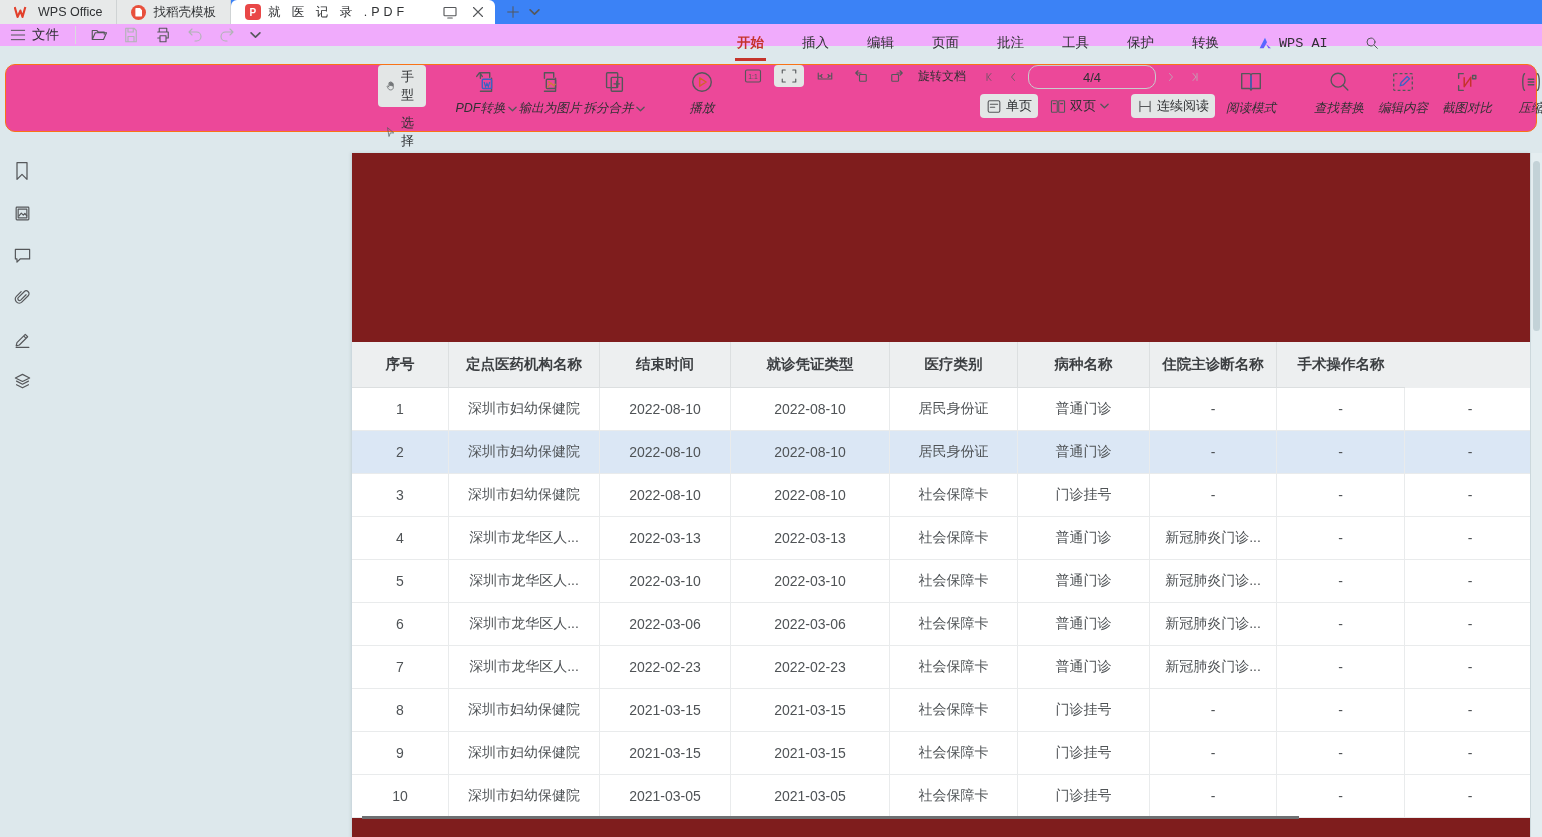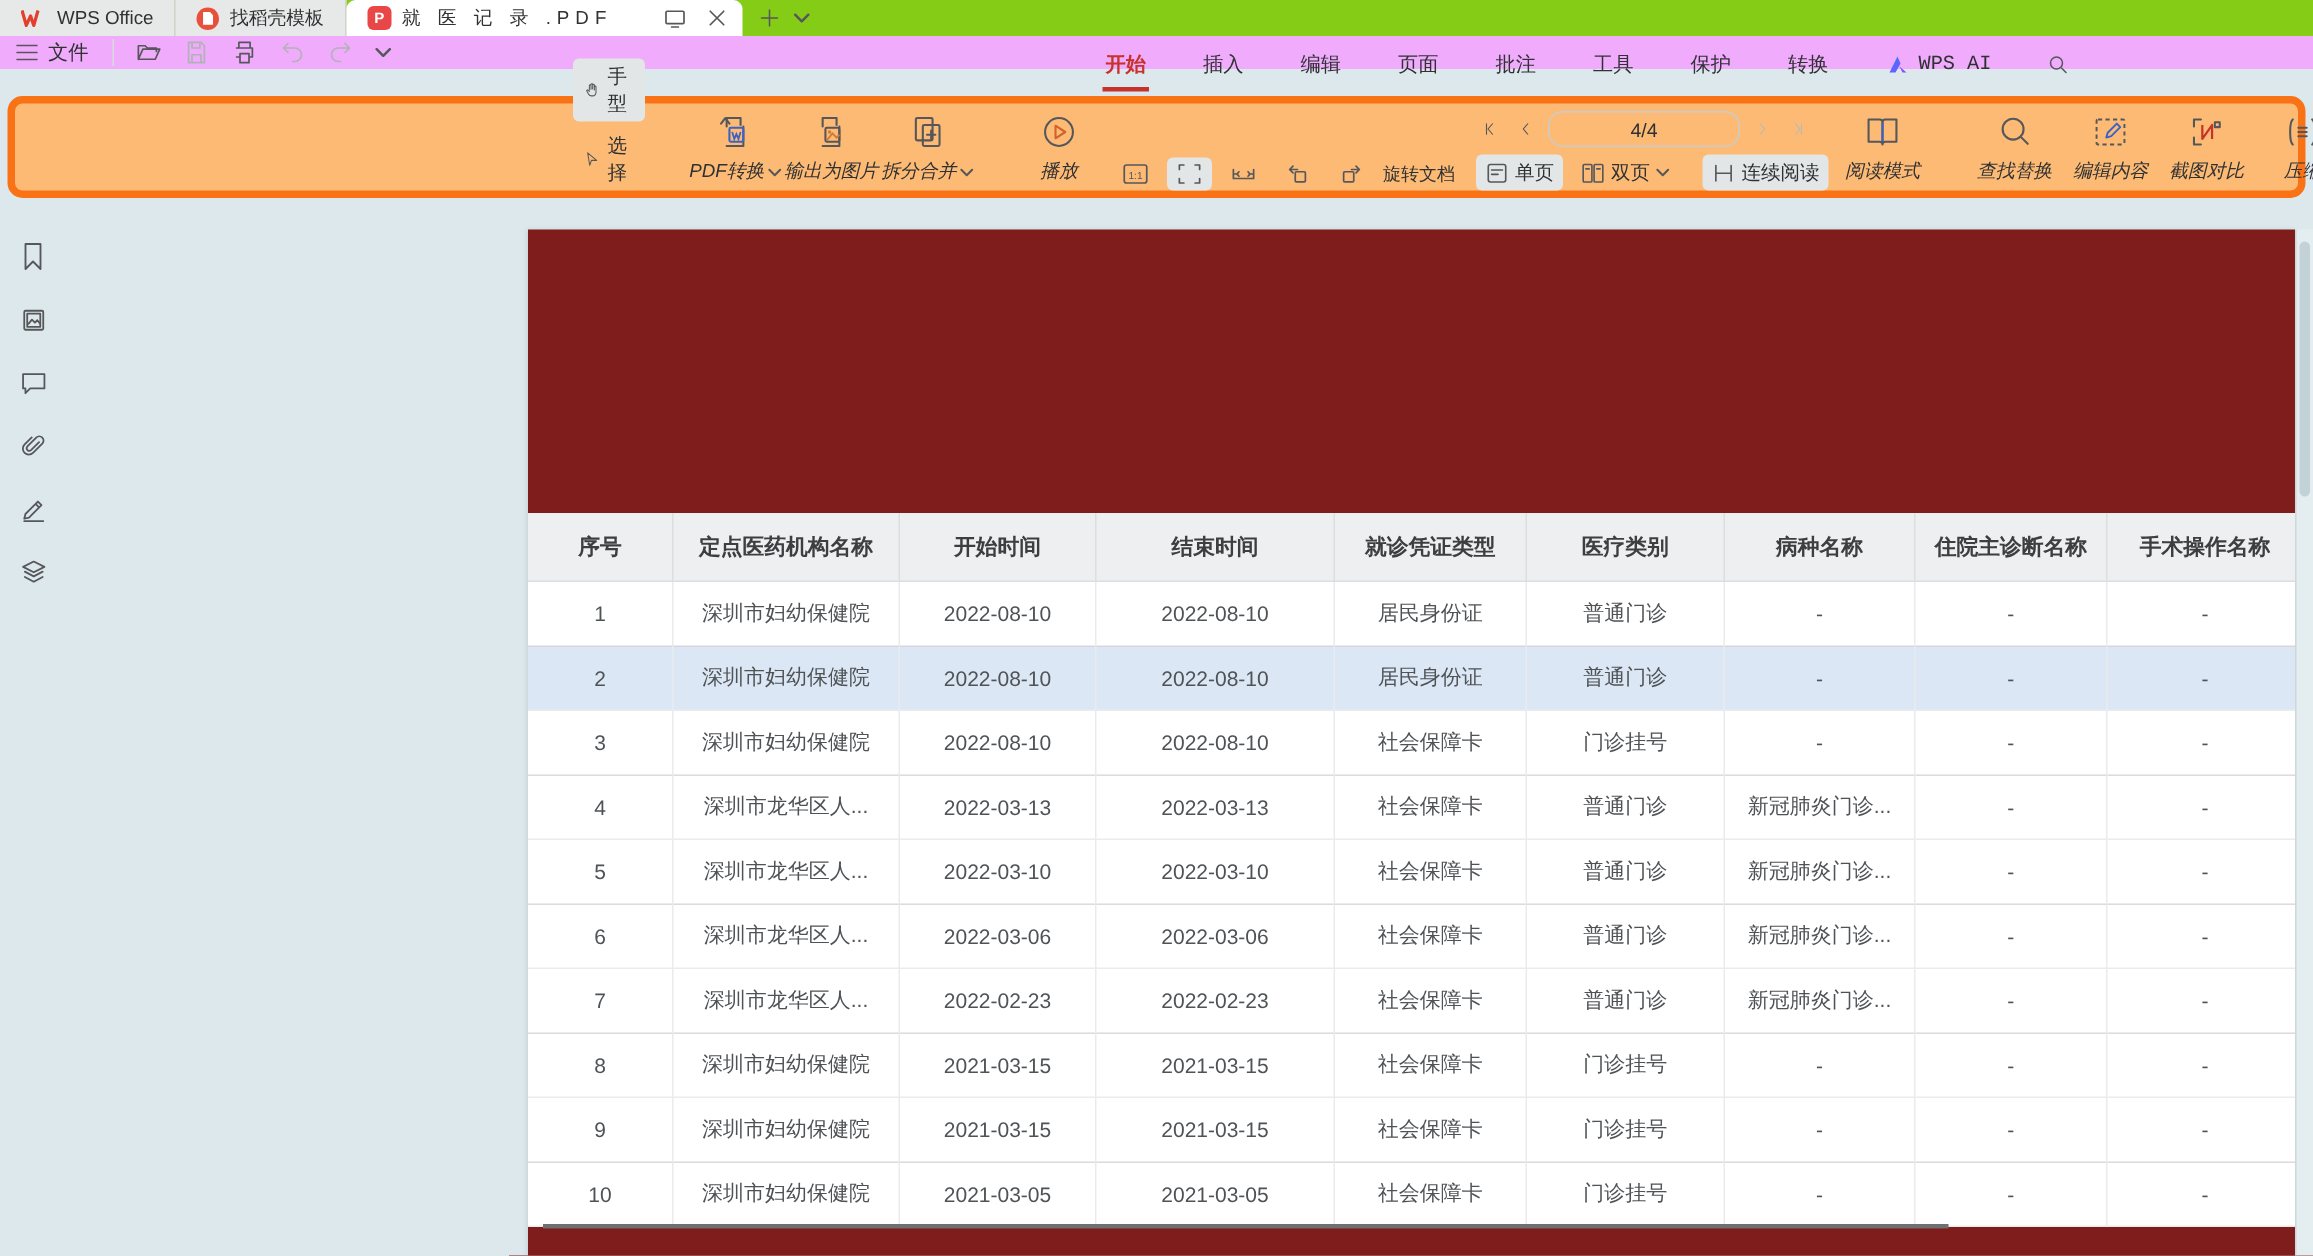--- a/index.html
+++ b/index.html
@@ -2,21 +2,21 @@
 <html><head>
 <meta charset="utf-8">
 <style>
   * { box-sizing: border-box; margin:0; padding:0; }
   html,body { width:1542px; height:837px; overflow:hidden; }
   body { font-family:"Liberation Sans","DejaVu Sans",sans-serif; background:#dde8ec; position:relative; color:#3a3a3a; }
   svg { display:block; }
   .ic { stroke:#55575a; fill:none; stroke-width:1.5; stroke-linecap:round; stroke-linejoin:round; }
 
   
-  .tabbar { position:absolute; left:0; top:0; width:100%; height:24px; background:#84cc16; display:flex; align-items:stretch; }
+  .tabbar { position:absolute; left:0; top:0; width:100%; height:24px; background:#3b82f6; display:flex; align-items:stretch; }
   .tab { display:flex; align-items:center; gap:7px; padding:0 14px; font-size:12.5px; color:#2f3133; background:#e7e9e9; border-right:1px solid #cfd3d4; cursor:default; }
   .tab.active { background:#ffffff; border-radius:6px 6px 0 0; border-right:none; padding-right:8px; }
   .tab .sp { letter-spacing:4px; }
   .wps-logo { width:17px; height:14px; }
   .docs-ico { width:15px; height:15px; background:#e8503c; border-radius:50%; position:relative; }
   .docs-ico::after{ content:""; position:absolute; left:4px; top:3px; width:7px; height:9px; background:#fff; border-radius:1px; clip-path:polygon(0 0,60% 0,100% 35%,100% 100%,0 100%);}
   .pdf-ico { width:16px; height:16px; background:#e94747; border-radius:4px; color:#fff; font-size:10px; font-weight:bold; display:flex; align-items:center; justify-content:center; }
   .tab-ctrl { display:flex; align-items:center; gap:10px; margin-left:26px; }
   .newtab { display:flex; align-items:center; gap:8px; padding:0 10px; color:#2f3133; }
 
@@ -27,21 +27,21 @@
   .vdiv { width:1px; height:18px; background:#d9dcdd; }
   .qbtn { width:18px; height:18px; }
   .dim .ic { stroke:#b0b3b5; }
   .menus { position:absolute; left:735px; top:0; height:38px; display:flex; align-items:center; gap:34px; font-size:13.5px; color:#2f3133; }
   .menu-item { position:relative; padding:4px 2px; cursor:default; }
   .menu-item.active { color:#c5332b; font-weight:bold; }
   .menu-item.active::after { content:""; position:absolute; left:0; right:0; bottom:-5px; height:3px; background:#c5332b; }
   .wpsai { display:flex; align-items:center; gap:6px; }
 
   
-  .ribbon { position:absolute; left:5px; right:5px; top:64px; height:68px; background:#fdba74; border:5px solid #f97316; border-radius:10px; display:flex; align-items:flex-end; padding-left:372px; gap:8px; }
+  .ribbon { position:absolute; left:5px; right:5px; top:64px; height:68px; background:#ec4899; border:1px solid #f97316; border-radius:10px; display:flex; align-items:flex-start; padding-left:372px; gap:8px; }
   .rdiv { width:1px; height:52px; background:#e7eaeb; margin:0 8px; }
   .stack2 { display:flex; flex-direction:column; gap:4px; }
   .srow { display:flex; align-items:center; gap:5px; font-size:13px; padding:3px 7px; border-radius:4px; color:#2f3133; }
   .srow.sel { background:#e3e6e6; }
   .bigbtn { display:flex; flex-direction:column; align-items:center; justify-content:center; gap:5px; font-size:12.5px; color:#2f3133; padding:4px 6px; border-radius:4px; min-width:56px; }
   .bigbtn .lbl { display:flex; align-items:center; gap:2px; white-space:nowrap;font-style:italic; }
   .ctl2 { display:flex; flex-direction:column; gap:5px; }
   .crow { display:flex; align-items:center; gap:6px; }
   .zoombox { width:92px; height:24px; border:1px solid #c9cccd; border-radius:5px; display:flex; align-items:center; justify-content:space-between; padding:0 8px; font-size:13px; color:#2f3133; }
   .pagebox { width:128px; height:24px; border:1px solid #c9cccd; border-radius:10px; display:flex; align-items:center; justify-content:center; font-size:13px; color:#2f3133; }
@@ -399,21 +399,20 @@
       </svg>
   </div>
 </div>
 
 <div class="canvas">
   <div class="page">
     <div class="tbl">
       <div class="thead">
           <div class="tcell">序号</div>
           <div class="tcell">定点医药机构名称</div>
-          <div class="tcell">开始时间</div>
           <div class="tcell">结束时间</div>
           <div class="tcell">就诊凭证类型</div>
           <div class="tcell">医疗类别</div>
           <div class="tcell">病种名称</div>
           <div class="tcell">住院主诊断名称</div>
           <div class="tcell">手术操作名称</div>
         </div>
       <div>
           <div class="trow">
             <div class="tcell">1</div>

